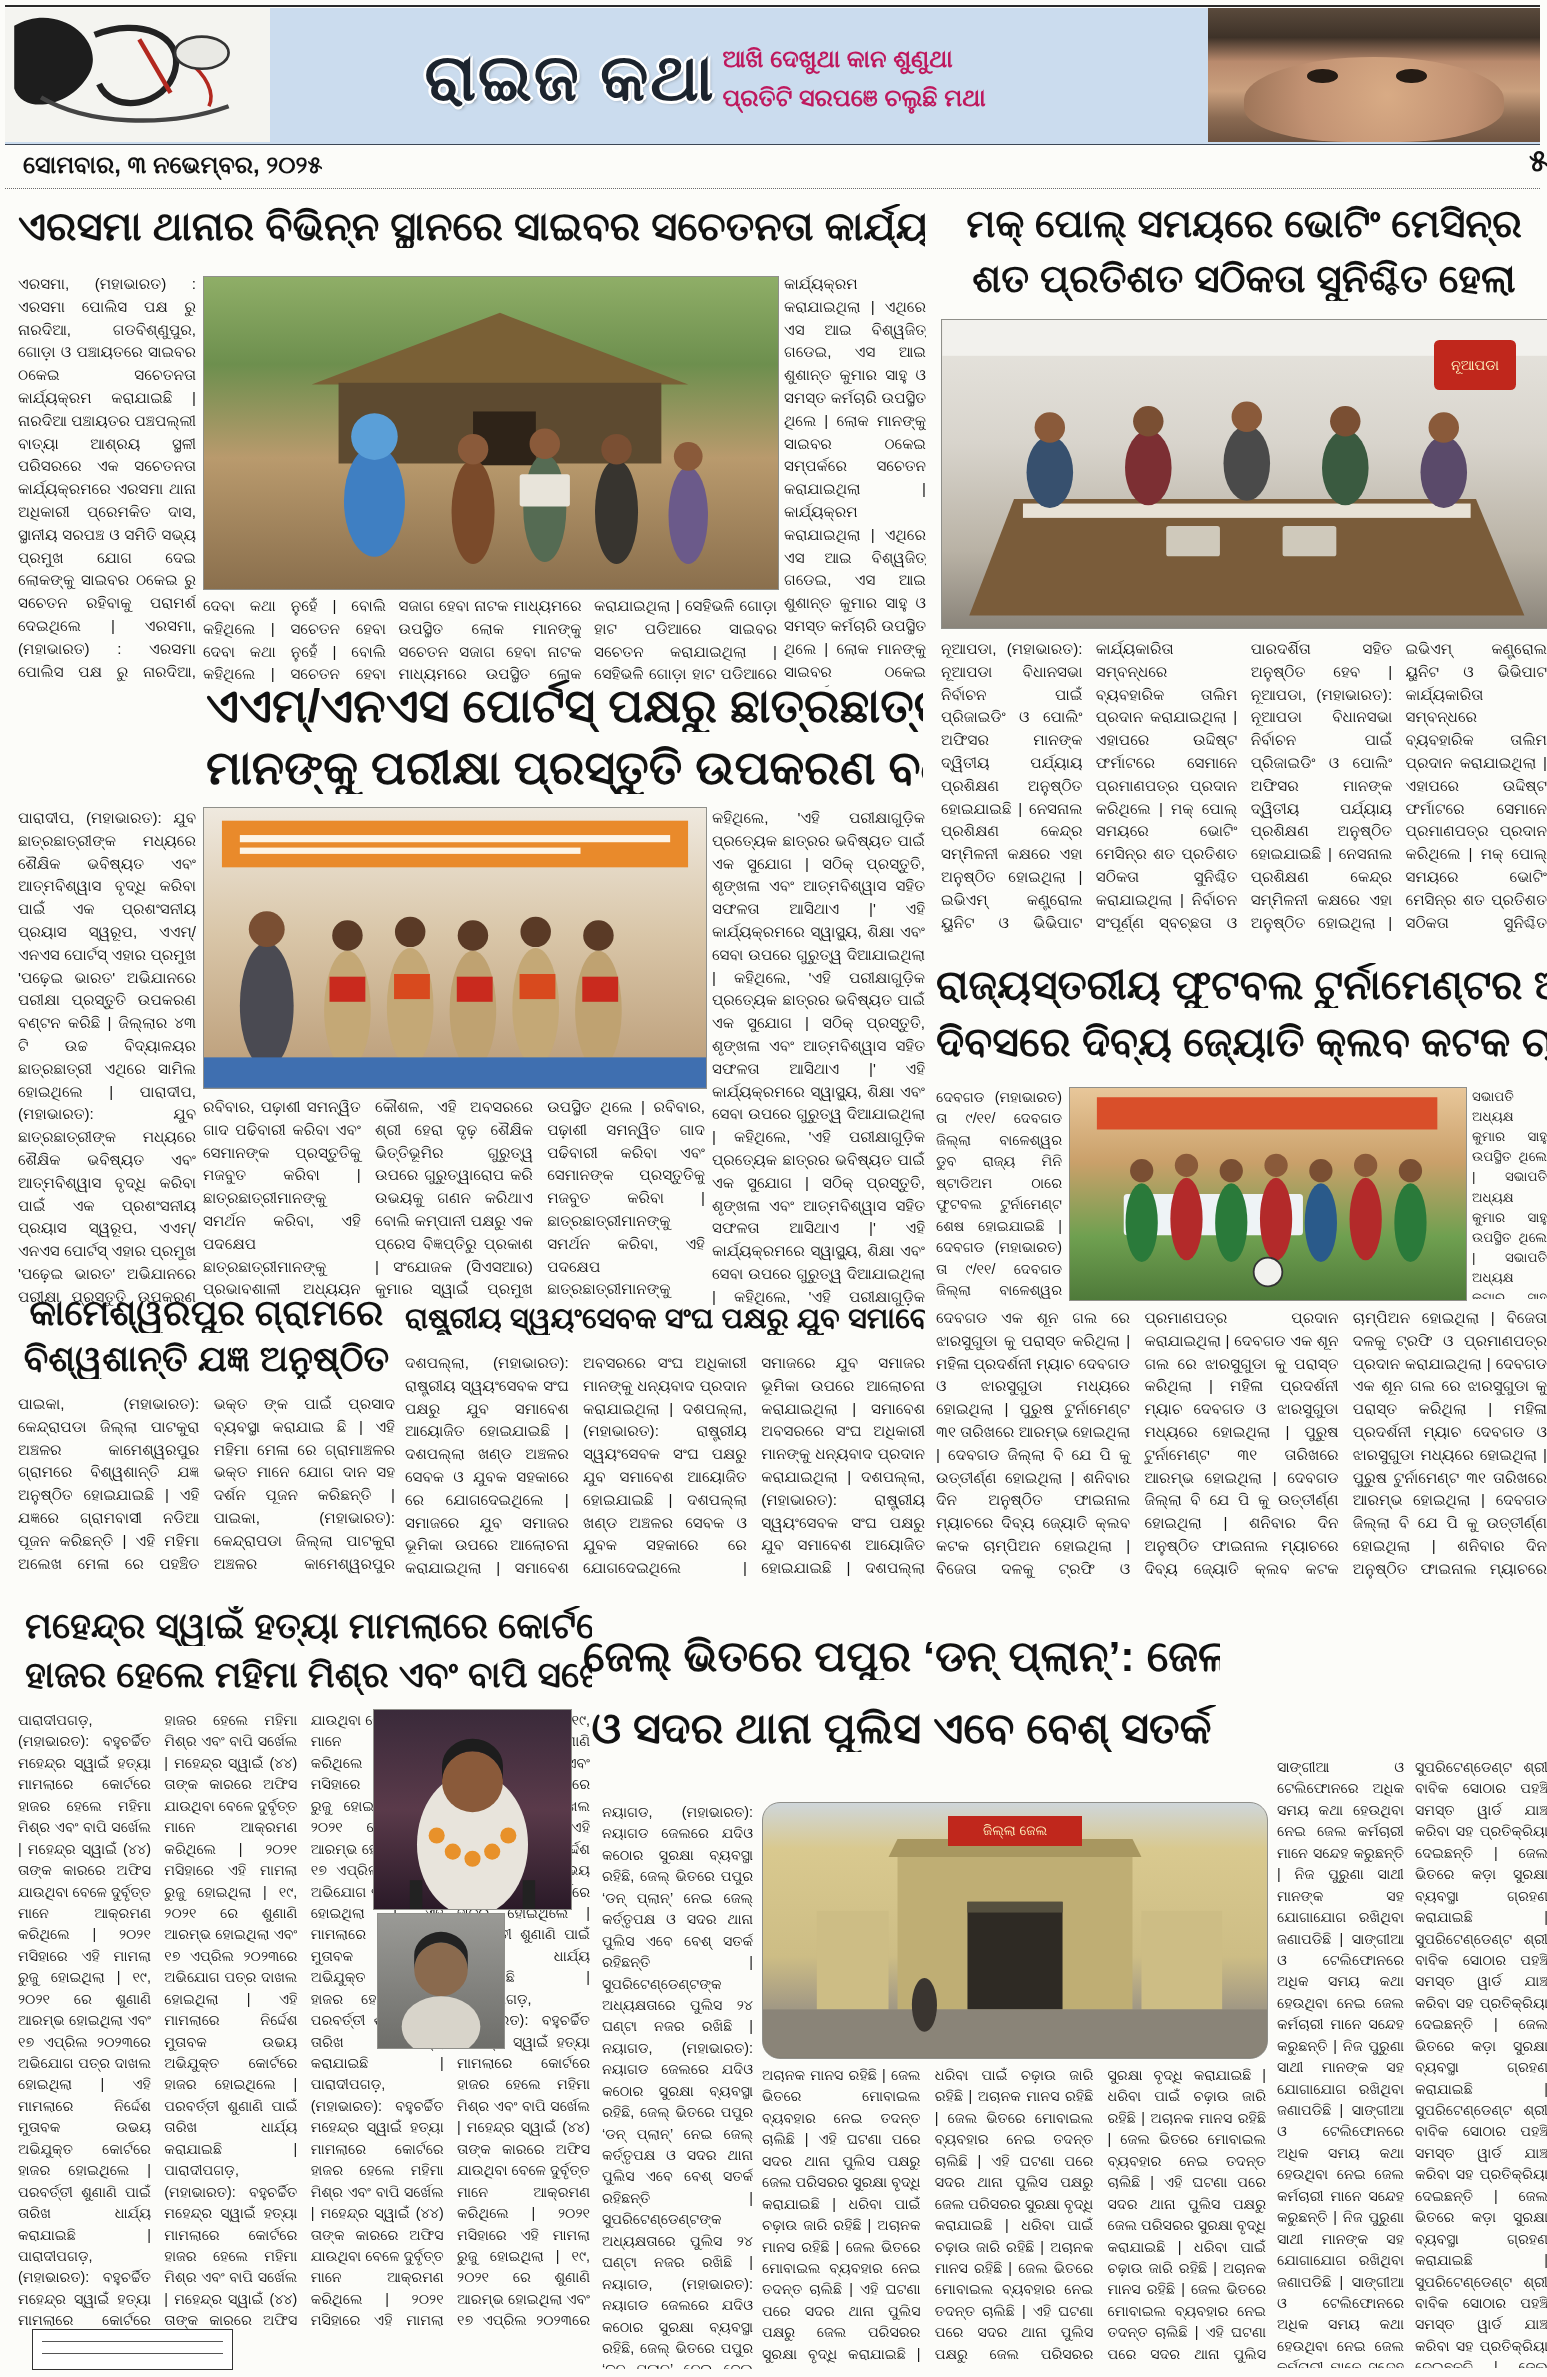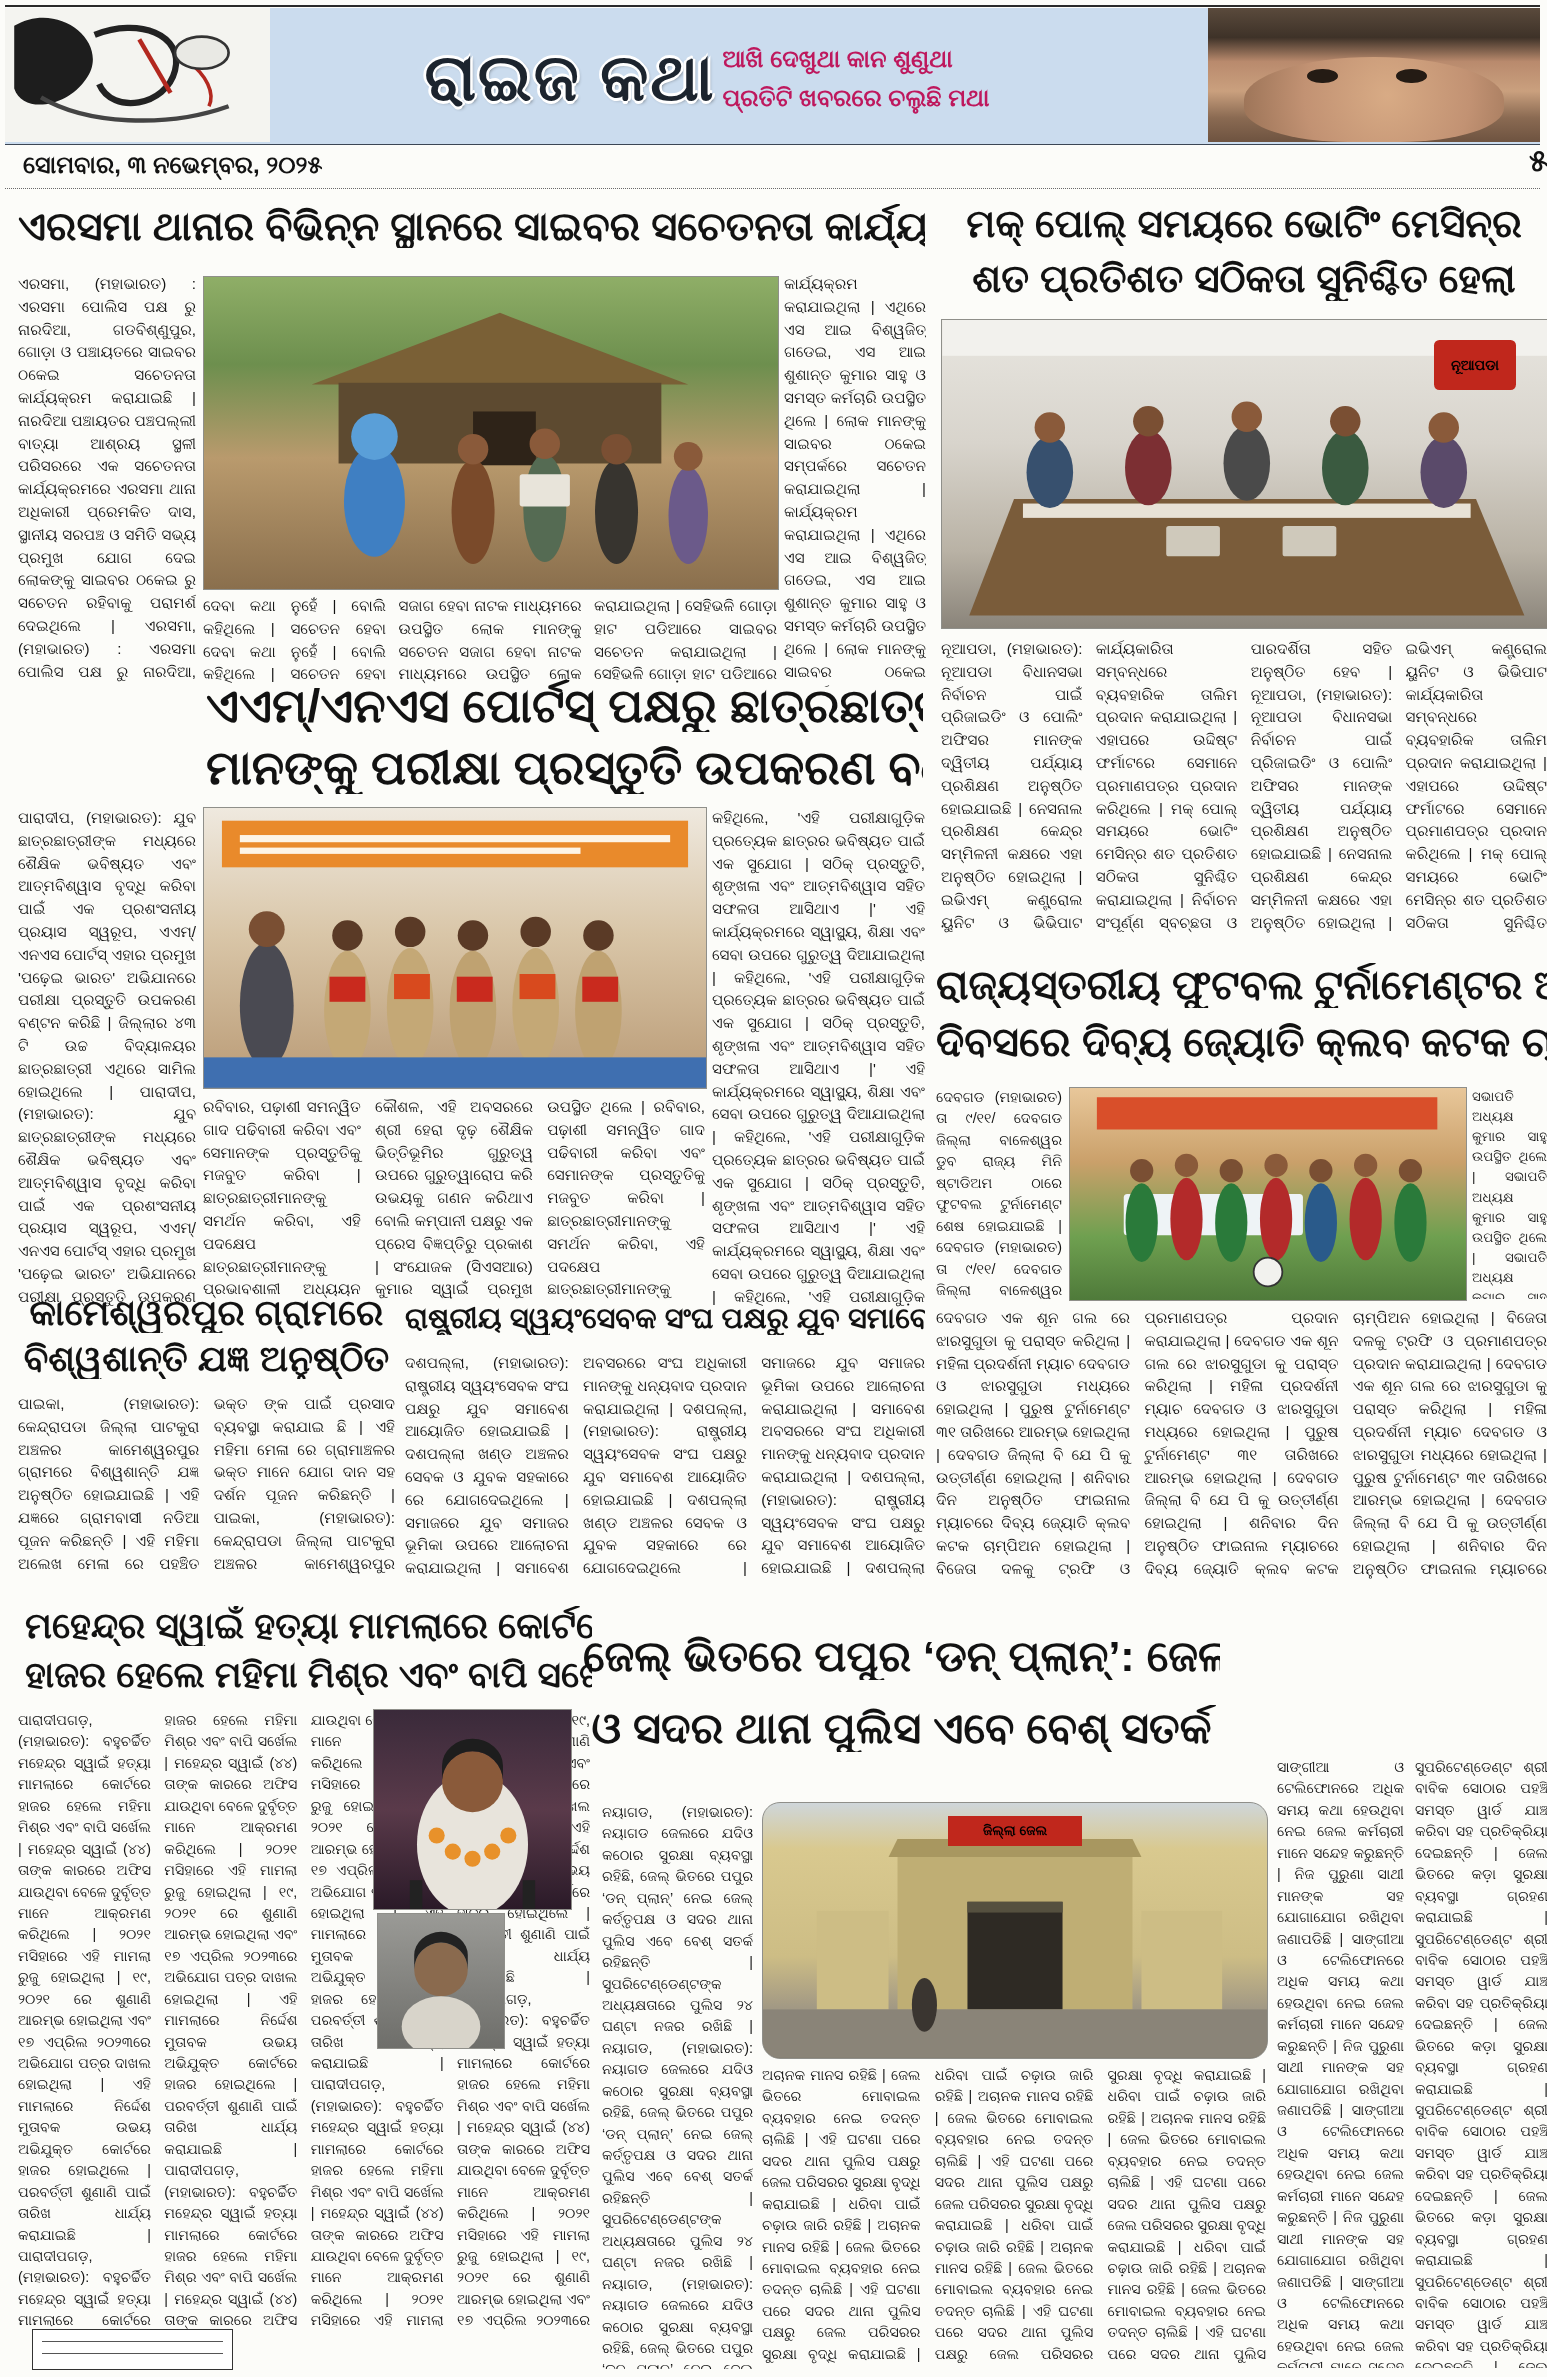--- a/index.html
+++ b/index.html
@@ -21,21 +21,21 @@
   .page-number{right:23px;top:143px;font-size:30.5px;font-weight:800;}
   .rule-dotted{left:5.4px;top:188px;width:1535px;border-top:1.8px dotted #6a6a6a;}
   .hl{font-weight:800;color:#121212;text-align:center;white-space:nowrap;overflow:hidden;line-height:1.1;}
   .body-txt{font-size:15.2px;line-height:1.5;text-align:justify;overflow:hidden;}
   .cols2{column-count:2;column-gap:14.3px;}
   .cols3{column-count:3;column-gap:14.3px;}
   .cols4{column-count:4;column-gap:13.4px;}
   .photo{position:absolute;overflow:hidden;border:0.9px solid #8f8f8a;}
   .flex3{display:flex;gap:12.6px;}
   .flex3>div{flex:1;overflow:hidden;}
-  .sign-red{position:absolute;background:var(--accent,#c0271c);color:#000000;font-weight:700;
+  .sign-red{position:absolute;background:var(--accent,#c0271c);color:#fef9c3;font-weight:400;
             display:flex;align-items:center;justify-content:center;text-align:center;}
   .box-bl{border:1.8px solid #333;background:#fff;}
   .box-bl .ln{border-top:0.9px solid #555;margin:10.8px 9px 0 9px;}
 </style>
 </head>
 <body>
 
 <div class="sheet">
 
   <div class="abs rule-top"></div>
@@ -47,21 +47,21 @@
         <path d="M100,30 C150,10 200,30 190,70 C180,110 120,120 105,85" fill="none" stroke="#222" stroke-width="7"></path>
         <path d="M40,100 C90,130 180,135 250,110" fill="none" stroke="#444" stroke-width="5"></path>
         <path d="M150,35 L185,95" stroke="#b3281f" stroke-width="5"></path>
         <path d="M205,60 C225,75 235,95 228,110" fill="none" stroke="#b3281f" stroke-width="4"></path>
         <ellipse cx="220" cy="50" rx="30" ry="18" fill="#e9e9e4" stroke="#333" stroke-width="3"></ellipse>
       </svg>
     </div>
     <div class="abs mast-title">ରାଇଜ କଥା</div>
     <div class="abs mast-slogan">
       <div>ଆଖି ଦେଖୁଥା କାନ ଶୁଣୁଥା</div>
-      <div>ପ୍ରତିଟି ଖବରରେ ଚଲୁଛି ମଥା</div>
+      <div>ପ୍ରତିଟି ସରପଞେ ଚଲୁଛି ମଥା</div>
     </div>
     <div class="abs mast-photo">
       <div class="cheek"></div>
       <div class="eye" style="left:99px;"></div>
       <div class="eye" style="left:188px;"></div>
     </div>
   </div>
 
   <div class="abs dateline-date">ସୋମବାର, ୩ ନଭେମ୍ବର, ୨୦୨୫</div>
   <div class="abs page-number">୫</div>

